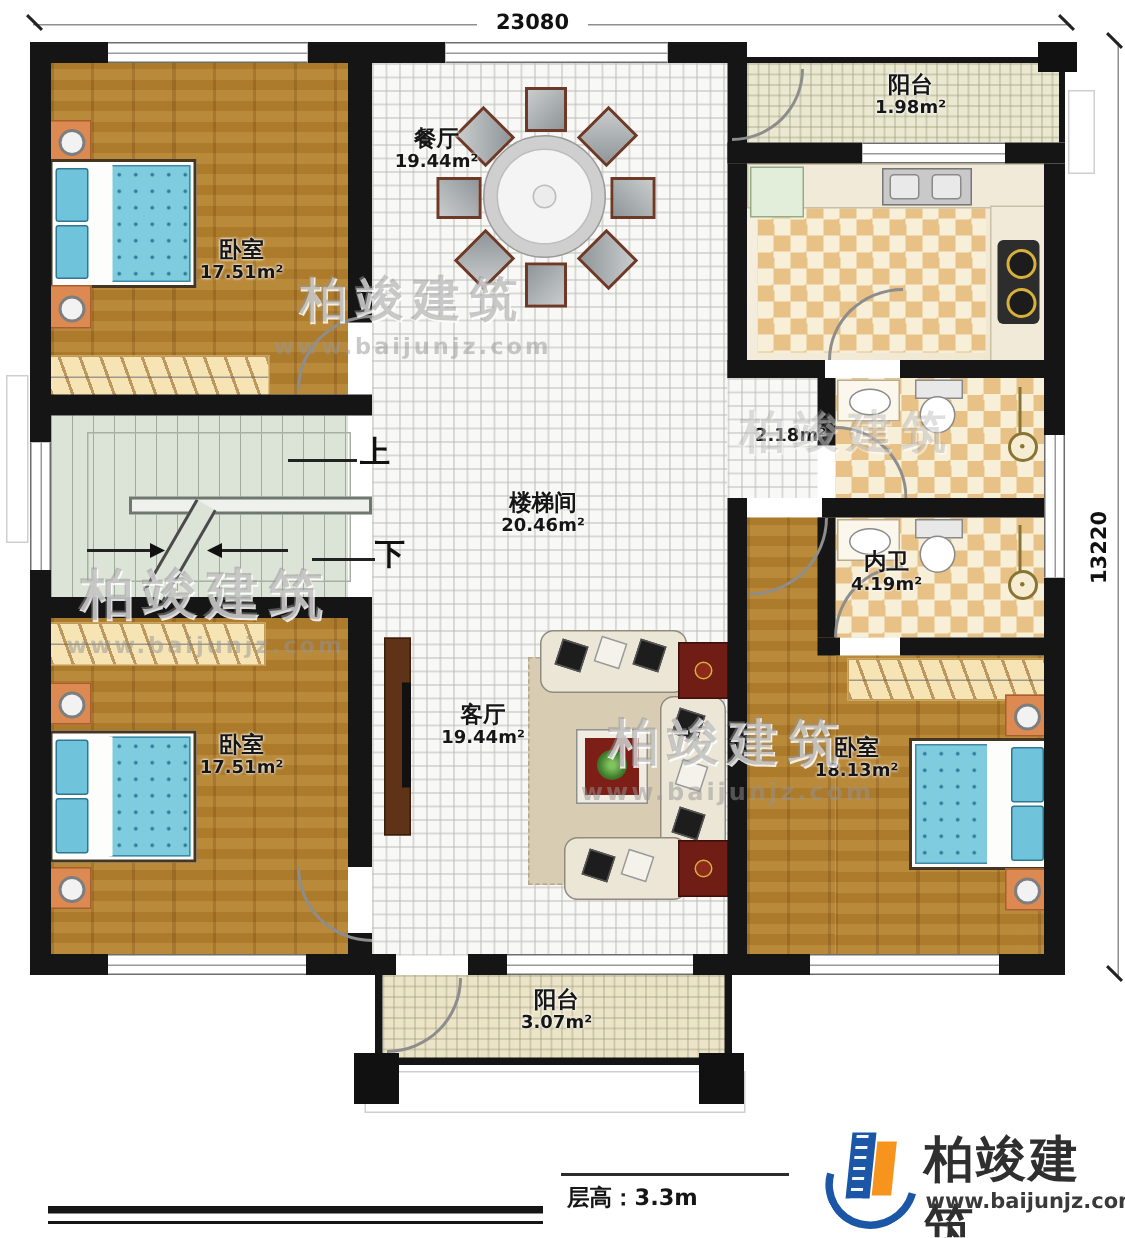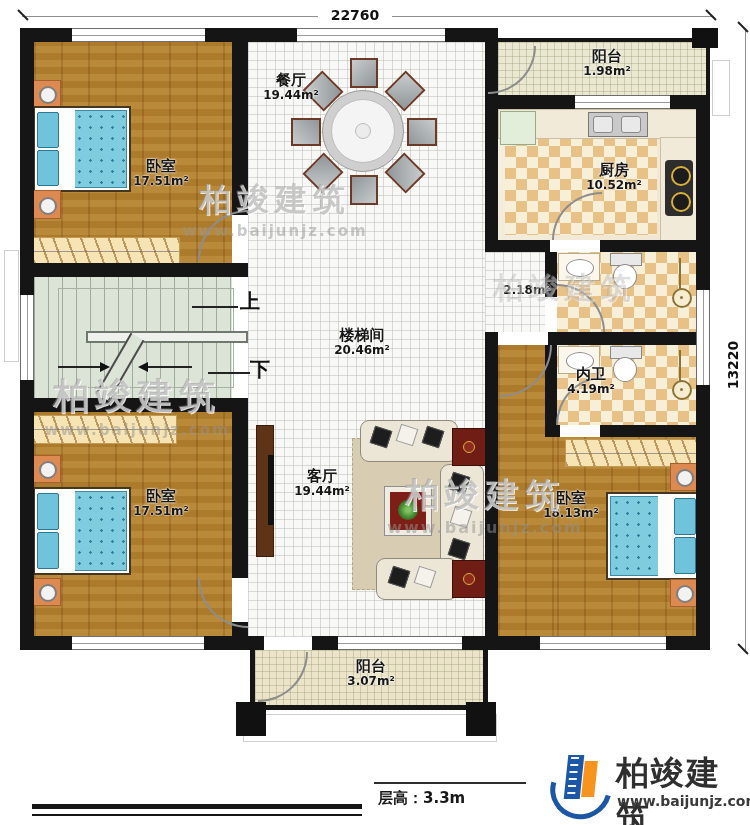--- a/index.html
+++ b/index.html
@@ -131,21 +131,21 @@
 
 <div id="plan">
 
   <i class="ext" style="left:4px;top:250px;width:13px;height:110px"></i>
   <i class="ext" style="left:712px;top:60px;width:16px;height:54px"></i>
   <i class="ext" style="left:243px;top:714px;width:252px;height:26px"></i>
 
   <i class="dimline" style="left:22px;top:16px;width:692px;height:1px"></i>
   <i class="tick" style="left:16px;top:14px"></i>
   <i class="tick" style="left:704px;top:14px"></i>
-  <b class="dimtxt" style="left:318px;top:6px;width:74px">22760</b>
+  <b class="dimtxt" style="left:318px;top:6px;width:74px">23080</b>
   <i class="dimline" style="left:745px;top:28px;width:1px;height:624px"></i>
   <i class="tick" style="left:736px;top:26px"></i>
   <i class="tick" style="left:736px;top:648px"></i>
   <b class="dimtxt" style="left:698px;top:356px;width:70px;transform:rotate(-90deg)">13220</b>
 
   <i class="wood" style="left:34px;top:42px;width:198px;height:221px"></i>
   <i class="tile" style="left:248px;top:42px;width:237px;height:595px"></i>
   <i class="tile" style="left:485px;top:252px;width:60px;height:80px"></i>
   <i class="stair-floor" style="left:34px;top:277px;width:198px;height:121px"></i>
   <i class="wood" style="left:34px;top:412px;width:198px;height:224px"></i>
@@ -343,31 +343,27 @@
     <i class="mat" style="right:38px;left:2px"></i>
   </i>
   <i class="nstand" style="left:670px;top:579px;width:26px;height:26px">
       <u></u>
     </i>
 
   <div class="rlabel" style="left:161px;top:158px">
     <span class="rname">卧室</span>
     <span class="rarea">17.51m²</span>
   </div>
-  <div class="rlabel" style="left:291px;top:72px">
+  <div class="rlabel" style="left:291px;top:84px">
     <span class="rname">餐厅</span>
     <span class="rarea">19.44m²</span>
   </div>
   <div class="rlabel" style="left:607px;top:48px">
     <span class="rname">阳台</span>
     <span class="rarea">1.98m²</span>
-  </div>
-  <div class="rlabel" style="left:614px;top:162px">
-    <span class="rname">厨房</span>
-    <span class="rarea">10.52m²</span>
   </div>
   <div class="rlabel" style="left:527px;top:284px">
     <span class="rarea">2.18m²</span>
   </div>
   <div class="rlabel" style="left:591px;top:366px">
     <span class="rname">内卫</span>
     <span class="rarea">4.19m²</span>
   </div>
   <div class="rlabel" style="left:362px;top:327px">
     <span class="rname">楼梯间</span>

